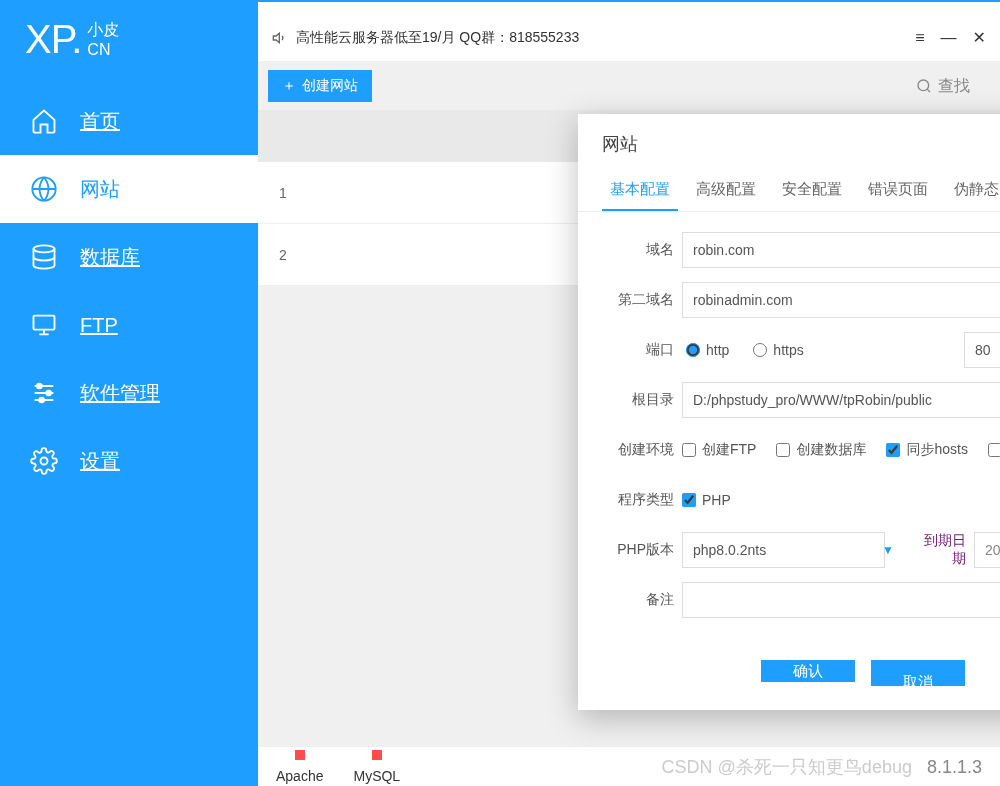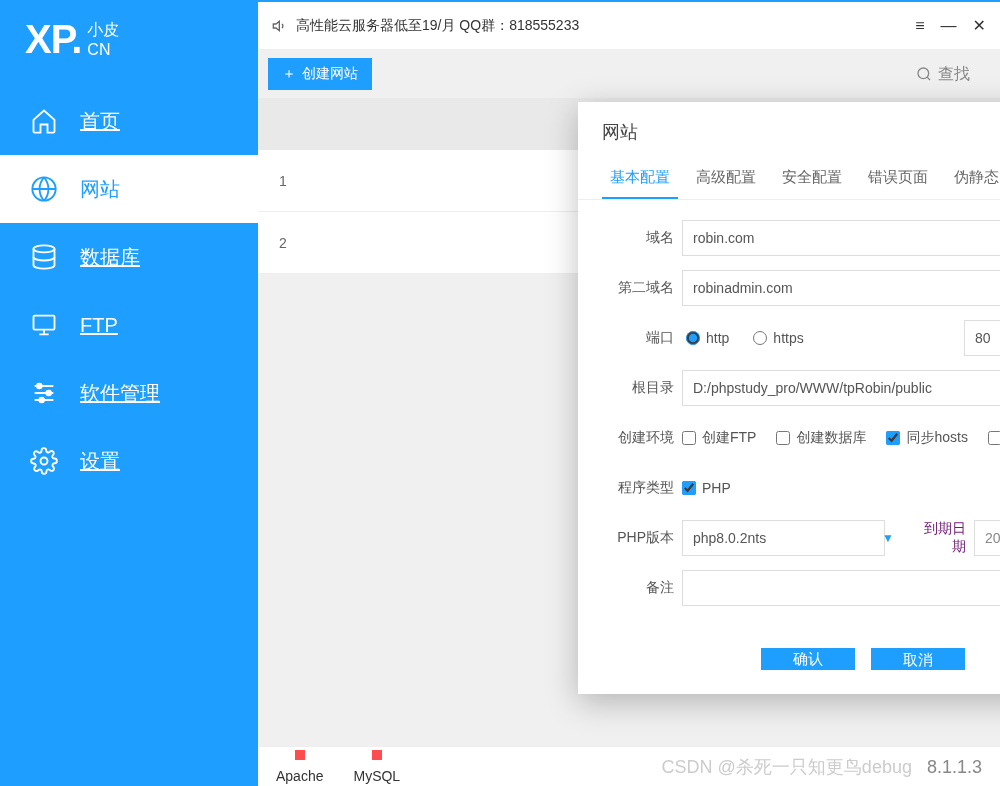--- a/index.html
+++ b/index.html
@@ -2,28 +2,28 @@
 <html><head>
 <meta charset="utf-8">
 <style>
 * { box-sizing: border-box; margin: 0; padding: 0; }
 body { font-family: "Microsoft YaHei", sans-serif; font-size: 14px; color: #333; background: #fff; width: 1000px; height: 786px; overflow: hidden; position: relative; border-top: 2px solid #1e9fff; }
 
 .app { display: flex; height: 100%; }
 
 .sidebar { width: 258px; background: #1e9fff; color: #fff; display: flex; flex-direction: column; }
 .logo { padding: 15px 25px 25px; display: flex; align-items: center; gap: 6px; }
-.logo-xp { font-size: 40px; font-weight: 700; letter-spacing: -1px; }
+.logo-xp { font-size: 40px; font-weight: 400; letter-spacing: -1px; }
 .logo-cn { font-size: 16px; line-height: 20px; }
 .nav { flex: 1; text-decoration: underline; }
 .nav-item { display: flex; align-items: center; gap: 22px; padding: 20px 30px; font-size: 20px; cursor: pointer; }
 .nav-item.active { background: #fff; color: #1e9fff; }
 .nav-item .icon { width: 28px; height: 28px; display: inline-flex; align-items: center; justify-content: center; }
 
-.main { flex: 1; display: flex; flex-direction: column; background: #fff; position: relative; }
+.main { flex: 1; display: flex; flex-direction: column; background: #fff; position: relative; margin-top: 12px; }
 .topbar { height: 48px; display: flex; align-items: center; justify-content: space-between; padding: 0 14px; border-bottom: 1px solid #eee; }
 .announcement { display: flex; align-items: center; gap: 8px; color: #333; font-size: 14px; }
 .win-controls { display: flex; gap: 16px; align-items: center; }
 .win-controls span { cursor: pointer; font-size: 16px; }
 
 .toolbar { height: 48px; background: #f0f0f0; display: flex; align-items: center; justify-content: space-between; padding: 0 10px; }
 .btn-create { background: #1e9fff; color: #fff; border: none; padding: 7px 14px; font-size: 14px; cursor: pointer; display: flex; align-items: center; gap: 6px; }
 .search-box { display: flex; align-items: center; gap: 6px; color: #888; font-size: 16px; padding-right: 20px; }
 
 .content { flex: 1; background: #f0f0f0; position: relative; padding: 0; }
@@ -53,21 +53,21 @@
 .radio-group { display: flex; align-items: center; gap: 24px; flex: 1; padding-left: 4px;}
 .radio-item, .check-item { display: flex; align-items: center; gap: 6px; color: #555; font-size: 14px; }
 .radio-item input, .check-item input { accent-color: #1e9fff; width: 14px; height: 14px;}
 .checks-row { display: flex; gap: 20px; flex-wrap: wrap; flex: 1; }
 .select-wrap { position: relative; flex: 1; }
 .select-wrap .tri { position: absolute; right: 10px; top: 50%; transform: translateY(-50%); color: #1e9fff; font-size: 12px;}
 .exp-label { width: 70px; text-align: right; padding: 0 8px; color: #701a75; }
 .exp-input { width: 150px; height: 36px; border: 1px solid #ddd; padding: 0 10px; font-size: 14px; color: #888; }
 .modal-footer { display: flex; justify-content: center; gap: 16px; padding: 18px 0 24px; }
 .btn-primary { background: #1e9fff; color: #fff; border: none; height: 22px; padding: 0 32px; cursor: pointer; font-size: 15px; }
-.btn-default { background: #1e9fff; color: #fff; border: none; height: 22px; padding: 3px 32px; cursor: pointer; font-size: 15px; }
+.btn-default { background: #1e9fff; color: #fff; border: none; height: 22px; padding: 13px 32px; cursor: pointer; font-size: 15px; }
 svg { display:block; }
 </style>
 </head>
 <body>
 
 <div class="app">
   <div class="sidebar">
     <div class="logo">
       <span class="logo-xp">XP.</span>
       <span class="logo-cn">

